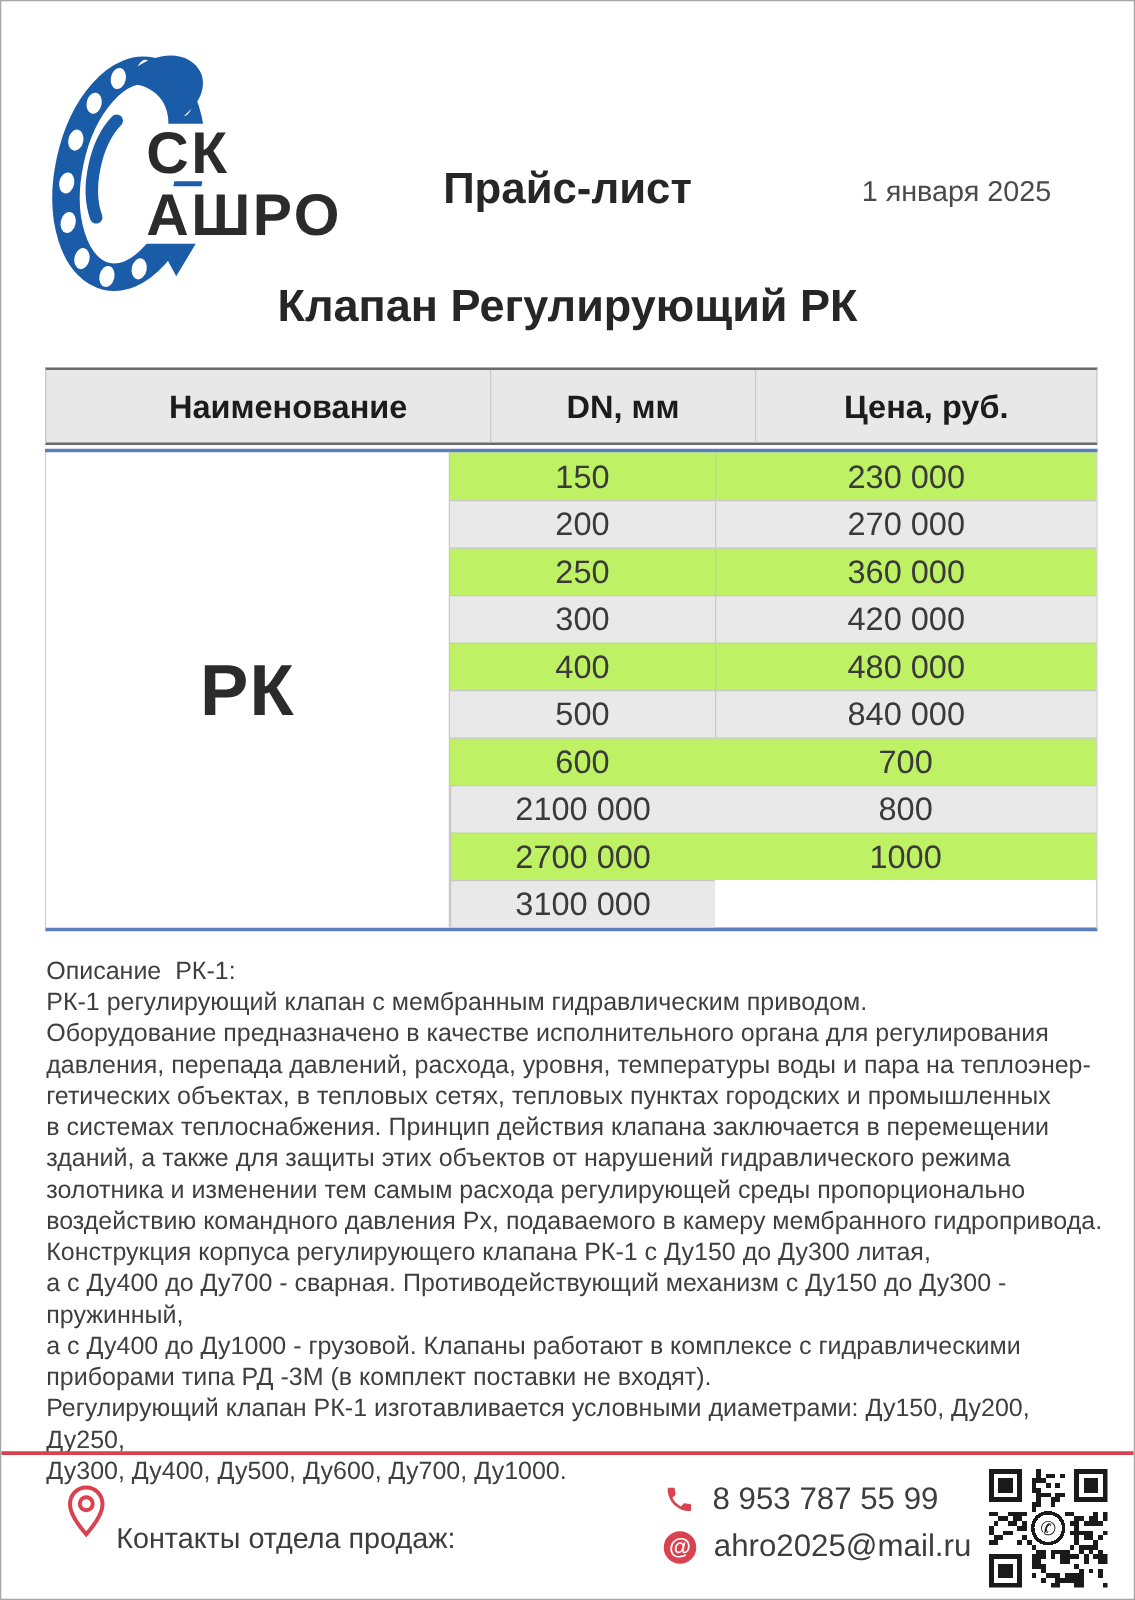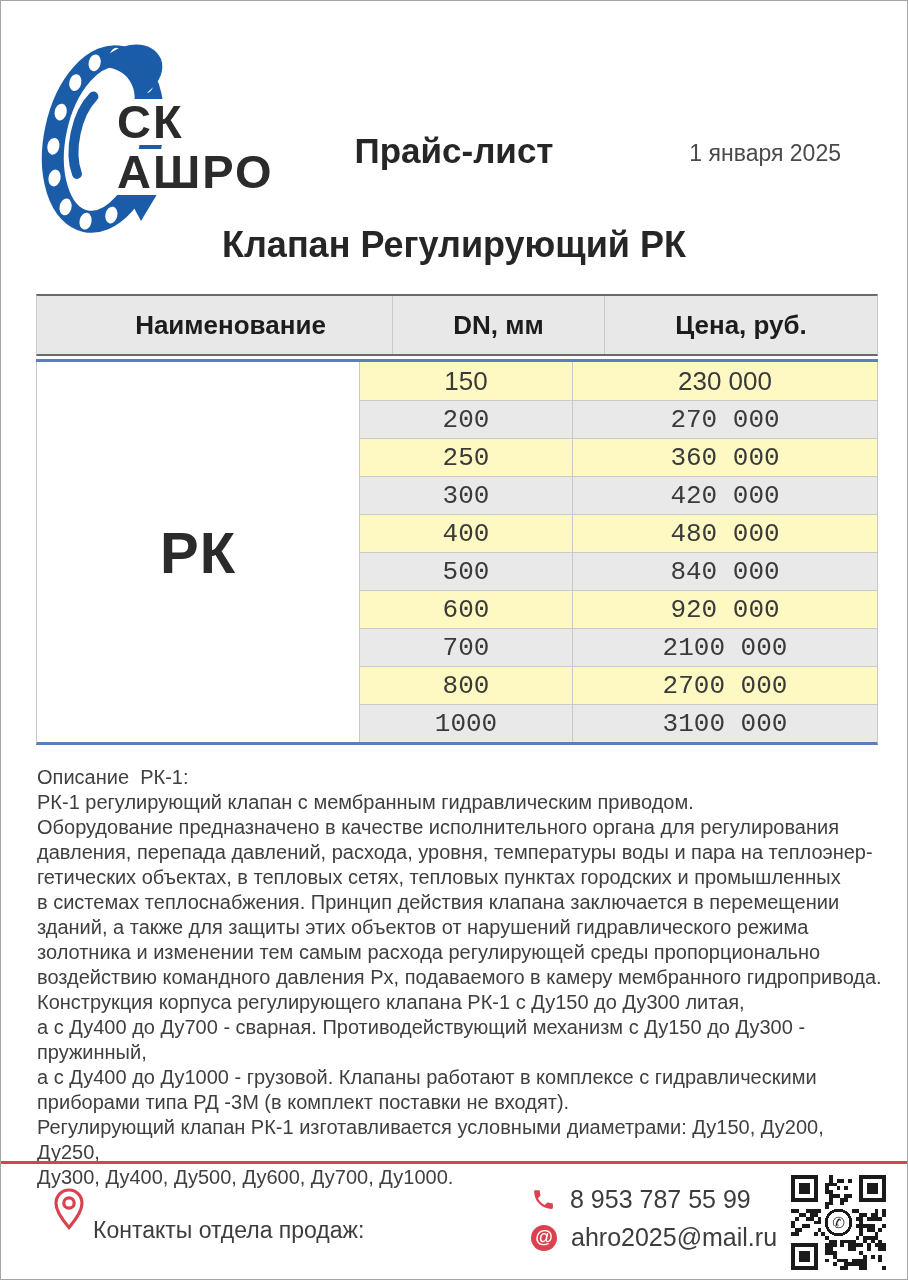--- a/index.html
+++ b/index.html
@@ -65,24 +65,24 @@
     border-left:1px solid var(--bord); border-right:1px solid var(--bord);
     border-bottom:3px solid var(--tblue);
   }
   .group{
     grid-row:1 / span 10; display:flex; align-items:center; justify-content:center;
     background:#fff; border-right:1px solid var(--bord);
     font-size:58px; font-weight:bold; color:#2b2b2b; letter-spacing:1px;
   }
   .cell{
     display:flex; align-items:center; justify-content:center;
-    font-size:26px; color:#3a3a3a; background:#fef9c3;
+    font-size:26px; color:#3a3a3a; background:#bef264;
   }
   .cell.price{border-left:1px solid var(--bord);}
-  .tbody > div:nth-child(n+4):not(.group){border-top:1px solid var(--bord);font-family:Liberation Mono, monospace;}
+  .tbody > div:nth-child(n+4):not(.group){border-top:1px solid var(--bord);}
   .tbody > div:nth-child(4n), .tbody > div:nth-child(4n+5){background:var(--stripe);}
 
   
   .description{position:absolute; left:36px; top:764px; right:24px;}
   .dline{font-size:20px; line-height:25px; color:#3f3f3f; white-space:pre-wrap;}
 
   
   .red-divider{position:absolute; left:0; right:0; top:1160px; height:3px; background:var(--red);}
   .footer{position:absolute; left:0; right:0; top:1172px; height:106px;}
   .pin-wrap{position:absolute; left:52px; top:14px; width:32px; height:46px;}
@@ -152,21 +152,20 @@
       <div class="cell price">270 000</div>
       <div class="cell dn">250</div>
       <div class="cell price">360 000</div>
       <div class="cell dn">300</div>
       <div class="cell price">420 000</div>
       <div class="cell dn">400</div>
       <div class="cell price">480 000</div>
       <div class="cell dn">500</div>
       <div class="cell price">840 000</div>
       <div class="cell dn">600</div>
-      <div class="cell price">920 000</div>
       <div class="cell dn">700</div>
       <div class="cell price">2100 000</div>
       <div class="cell dn">800</div>
       <div class="cell price">2700 000</div>
       <div class="cell dn">1000</div>
       <div class="cell price">3100 000</div>
     </div>
   </div>
 
   <div class="description">

